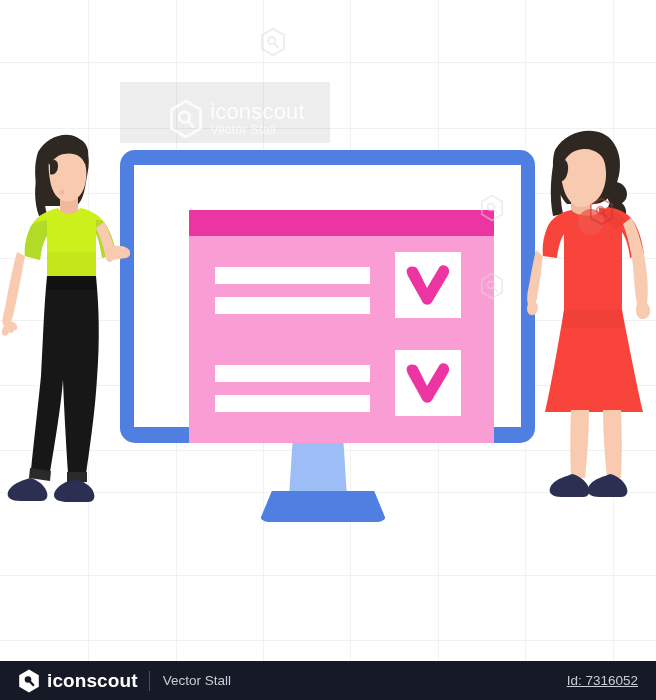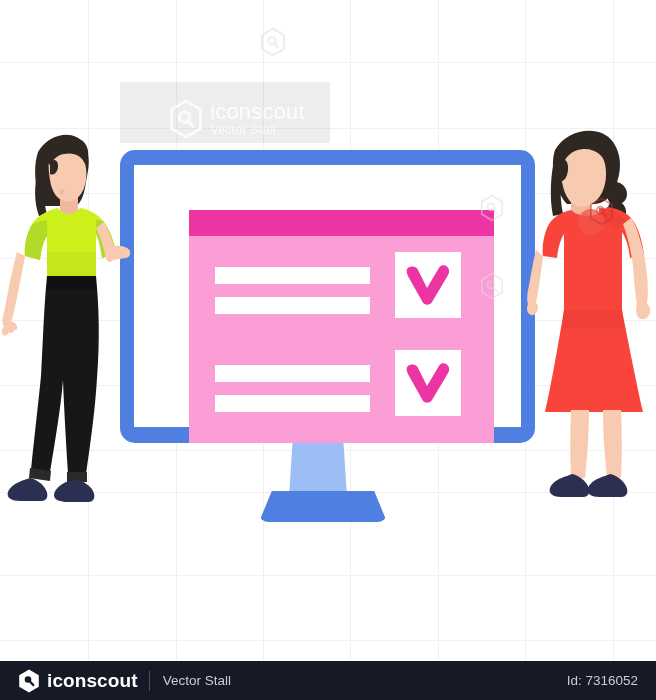--- a/index.html
+++ b/index.html
@@ -295,16 +295,16 @@
     <div id="footer-brand">
       <svg id="footer-logo" viewBox="0 0 22 24">
         <path d="M11 0.5 L20.8 6.2 L20.8 17.8 L11 23.5 L1.2 17.8 L1.2 6.2 Z" fill="#ffffff"></path>
         <circle cx="10" cy="10.5" r="3.3" fill="#151a26"></circle>
         <path d="M12.4 13 L15.2 16" stroke="#151a26" stroke-width="2.4" stroke-linecap="round"></path>
       </svg>
       <span id="footer-name">iconscout</span>
     </div>
     <div id="footer-div"></div>
     <span id="footer-stall" style="color: rgb(201, 204, 212);">Vector Stall</span>
-    <span id="footer-id" style="color: rgb(201, 204, 212);">Id: 7316052</span>
+    <span id="footer-id" style="color: rgb(201, 204, 212); text-decoration: underline;">Id: 7316052</span>
   </div>
 
 </div>
 
 </body></html>

